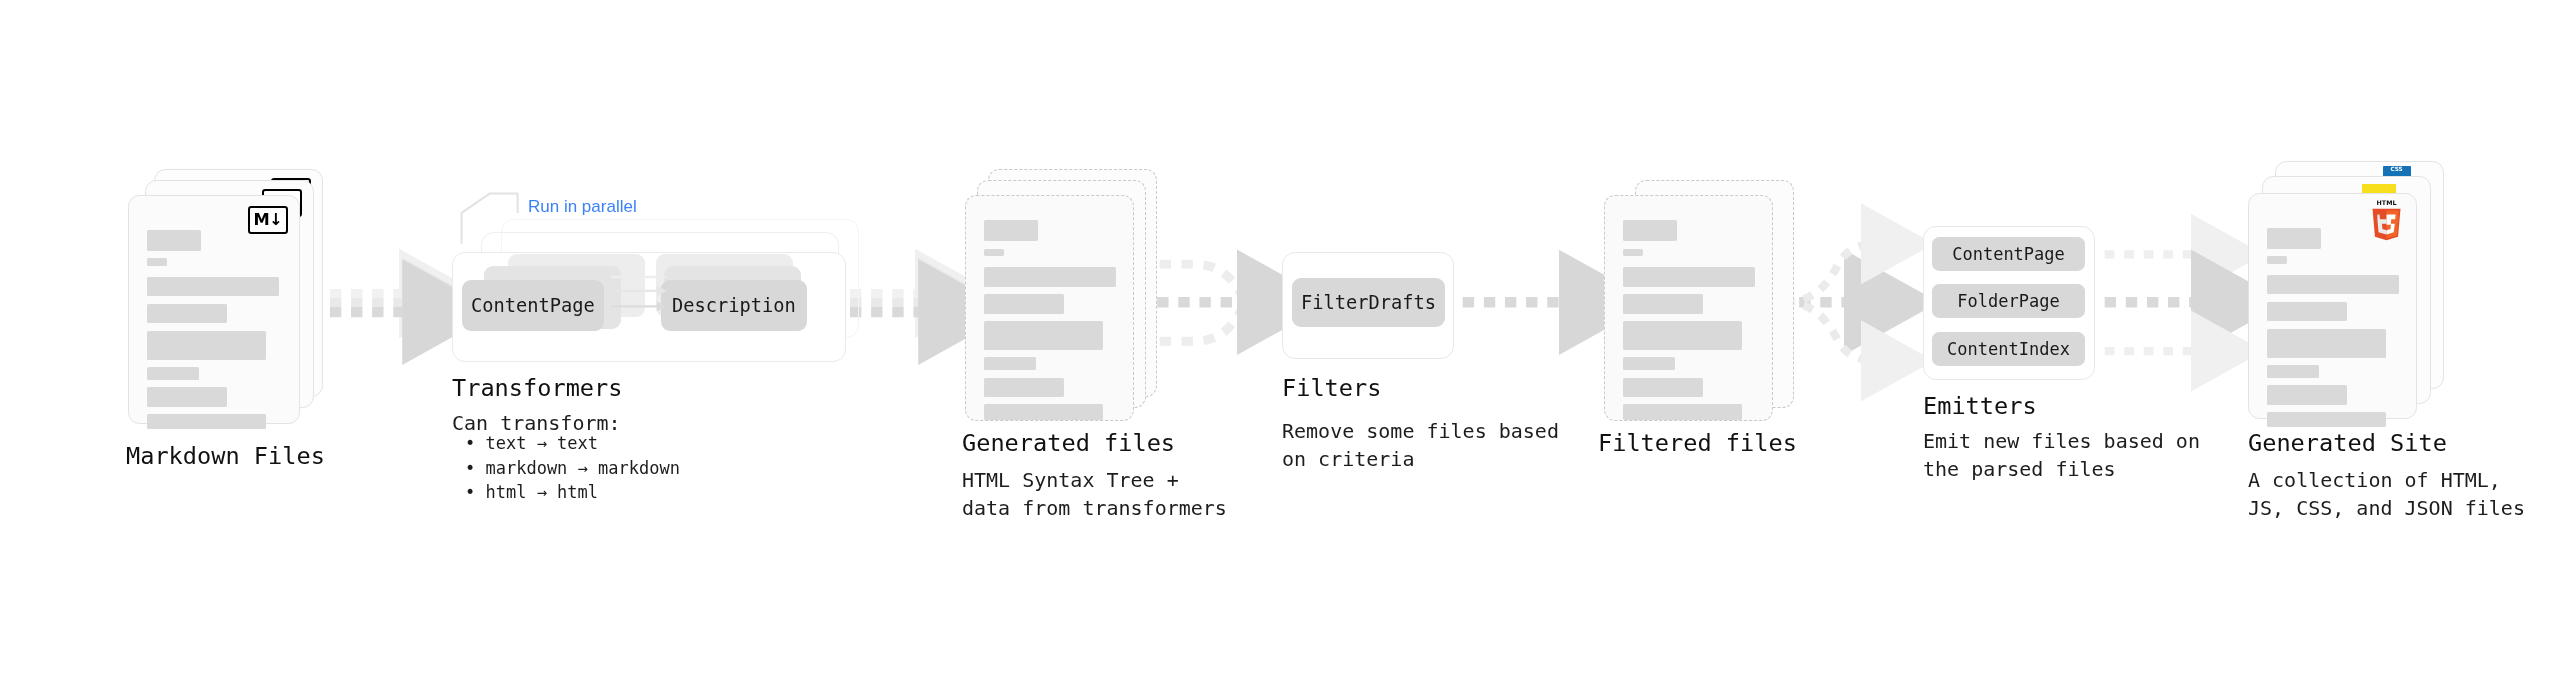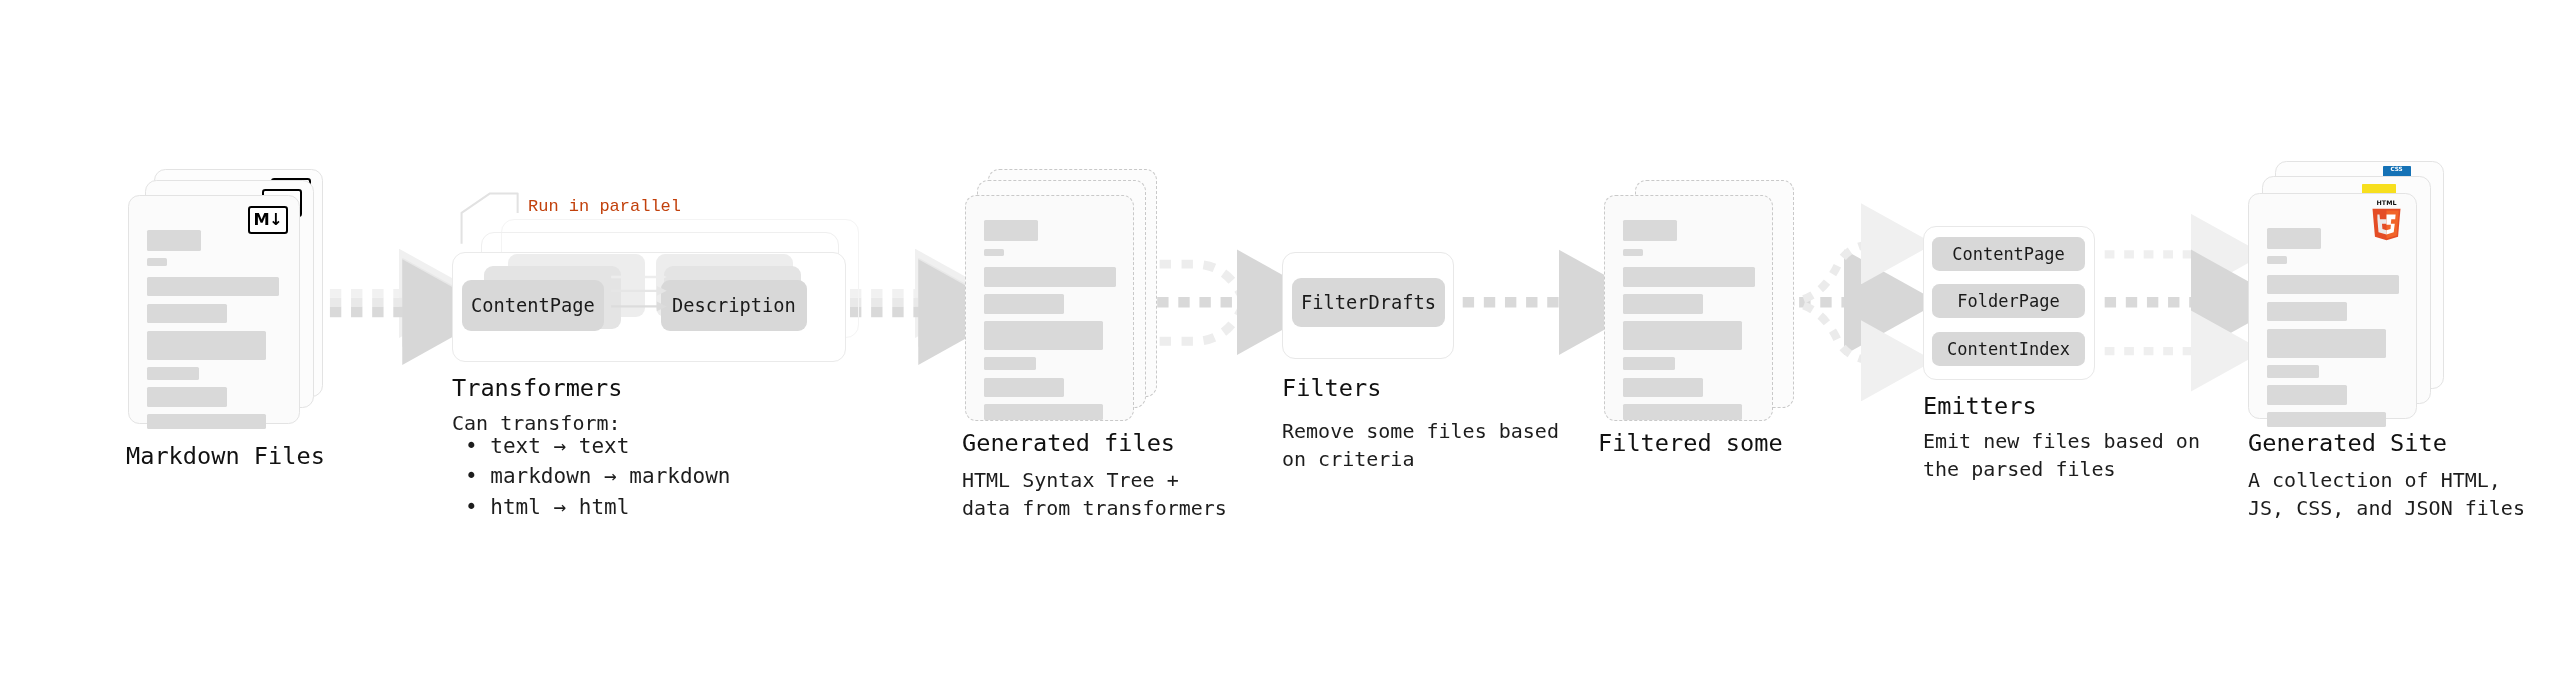--- a/index.html
+++ b/index.html
@@ -75,25 +75,25 @@
     font-size:23.6px;color:#111;letter-spacing:0px;
     font-family:"DejaVu Sans Mono","Liberation Mono",monospace;
   }
   .desc{
     position:absolute;
     font-size:20px;line-height:1.42;color:#1d1d1d;white-space:pre;
     font-family:"DejaVu Sans Mono","Liberation Mono",monospace;
   }
   .note{
     position:absolute;white-space:nowrap;
-    font-size:17px;color:#c2410c;
-    font-family:Liberation Mono, monospace;
+    font-size:17px;color:#3b82f6;
+    font-family:Liberation Sans, sans-serif;
   }
   .bullets{
-    position:absolute;font-size:21px;line-height:1.45;color:#1d1d1d;
+    position:absolute;font-size:17px;line-height:1.45;color:#1d1d1d;
     font-family:"DejaVu Sans Mono","Liberation Mono",monospace;
     white-space:pre;
   }
 
   svg.arrow-layer{position:absolute;left:0;top:0;width:2576px;height:681px;pointer-events:none;}
 </style>
 </head>
 <body>
 
 <div class="stage">
@@ -239,21 +239,21 @@
         <div class="ln" style="width:54px;height:21px;"></div>
         <div class="ln" style="width:19.5px;height:7.3px;margin-bottom:11.4px;"></div>
         <div class="ln" style="width:132px;height:19.5px;"></div>
         <div class="ln" style="width:80px;height:19.5px;"></div>
         <div class="ln" style="width:119px;height:29px;"></div>
         <div class="ln" style="width:52px;height:13px;"></div>
         <div class="ln" style="width:80px;height:19.5px;"></div>
         <div class="ln" style="width:119px;height:15.4px;"></div>
       </div>
     </div>
-    <div class="title" style="left:1598px;top:429px;">Filtered some</div>
+    <div class="title" style="left:1598px;top:429px;">Filtered files</div>
   </div>
 
   <div>
     <div class="pbox" style="left:1923px;top:226px;width:172px;height:154px;border-color:#e8e8e8;"></div>
     <div class="chip" style="left:1932px;top:237px;width:153px;height:34px;font-size:17px;border-radius:7.3px;">ContentPage</div>
     <div class="chip" style="left:1932px;top:284px;width:153px;height:34px;font-size:17px;border-radius:7.3px;">FolderPage</div>
     <div class="chip" style="left:1932px;top:332px;width:153px;height:34px;font-size:17px;border-radius:7.3px;">ContentIndex</div>
     <div class="title" style="left:1923px;top:392px;">Emitters</div>
     <div class="desc" style="left:1923px;top:427px;">Emit new files based on
 the parsed files</div>

